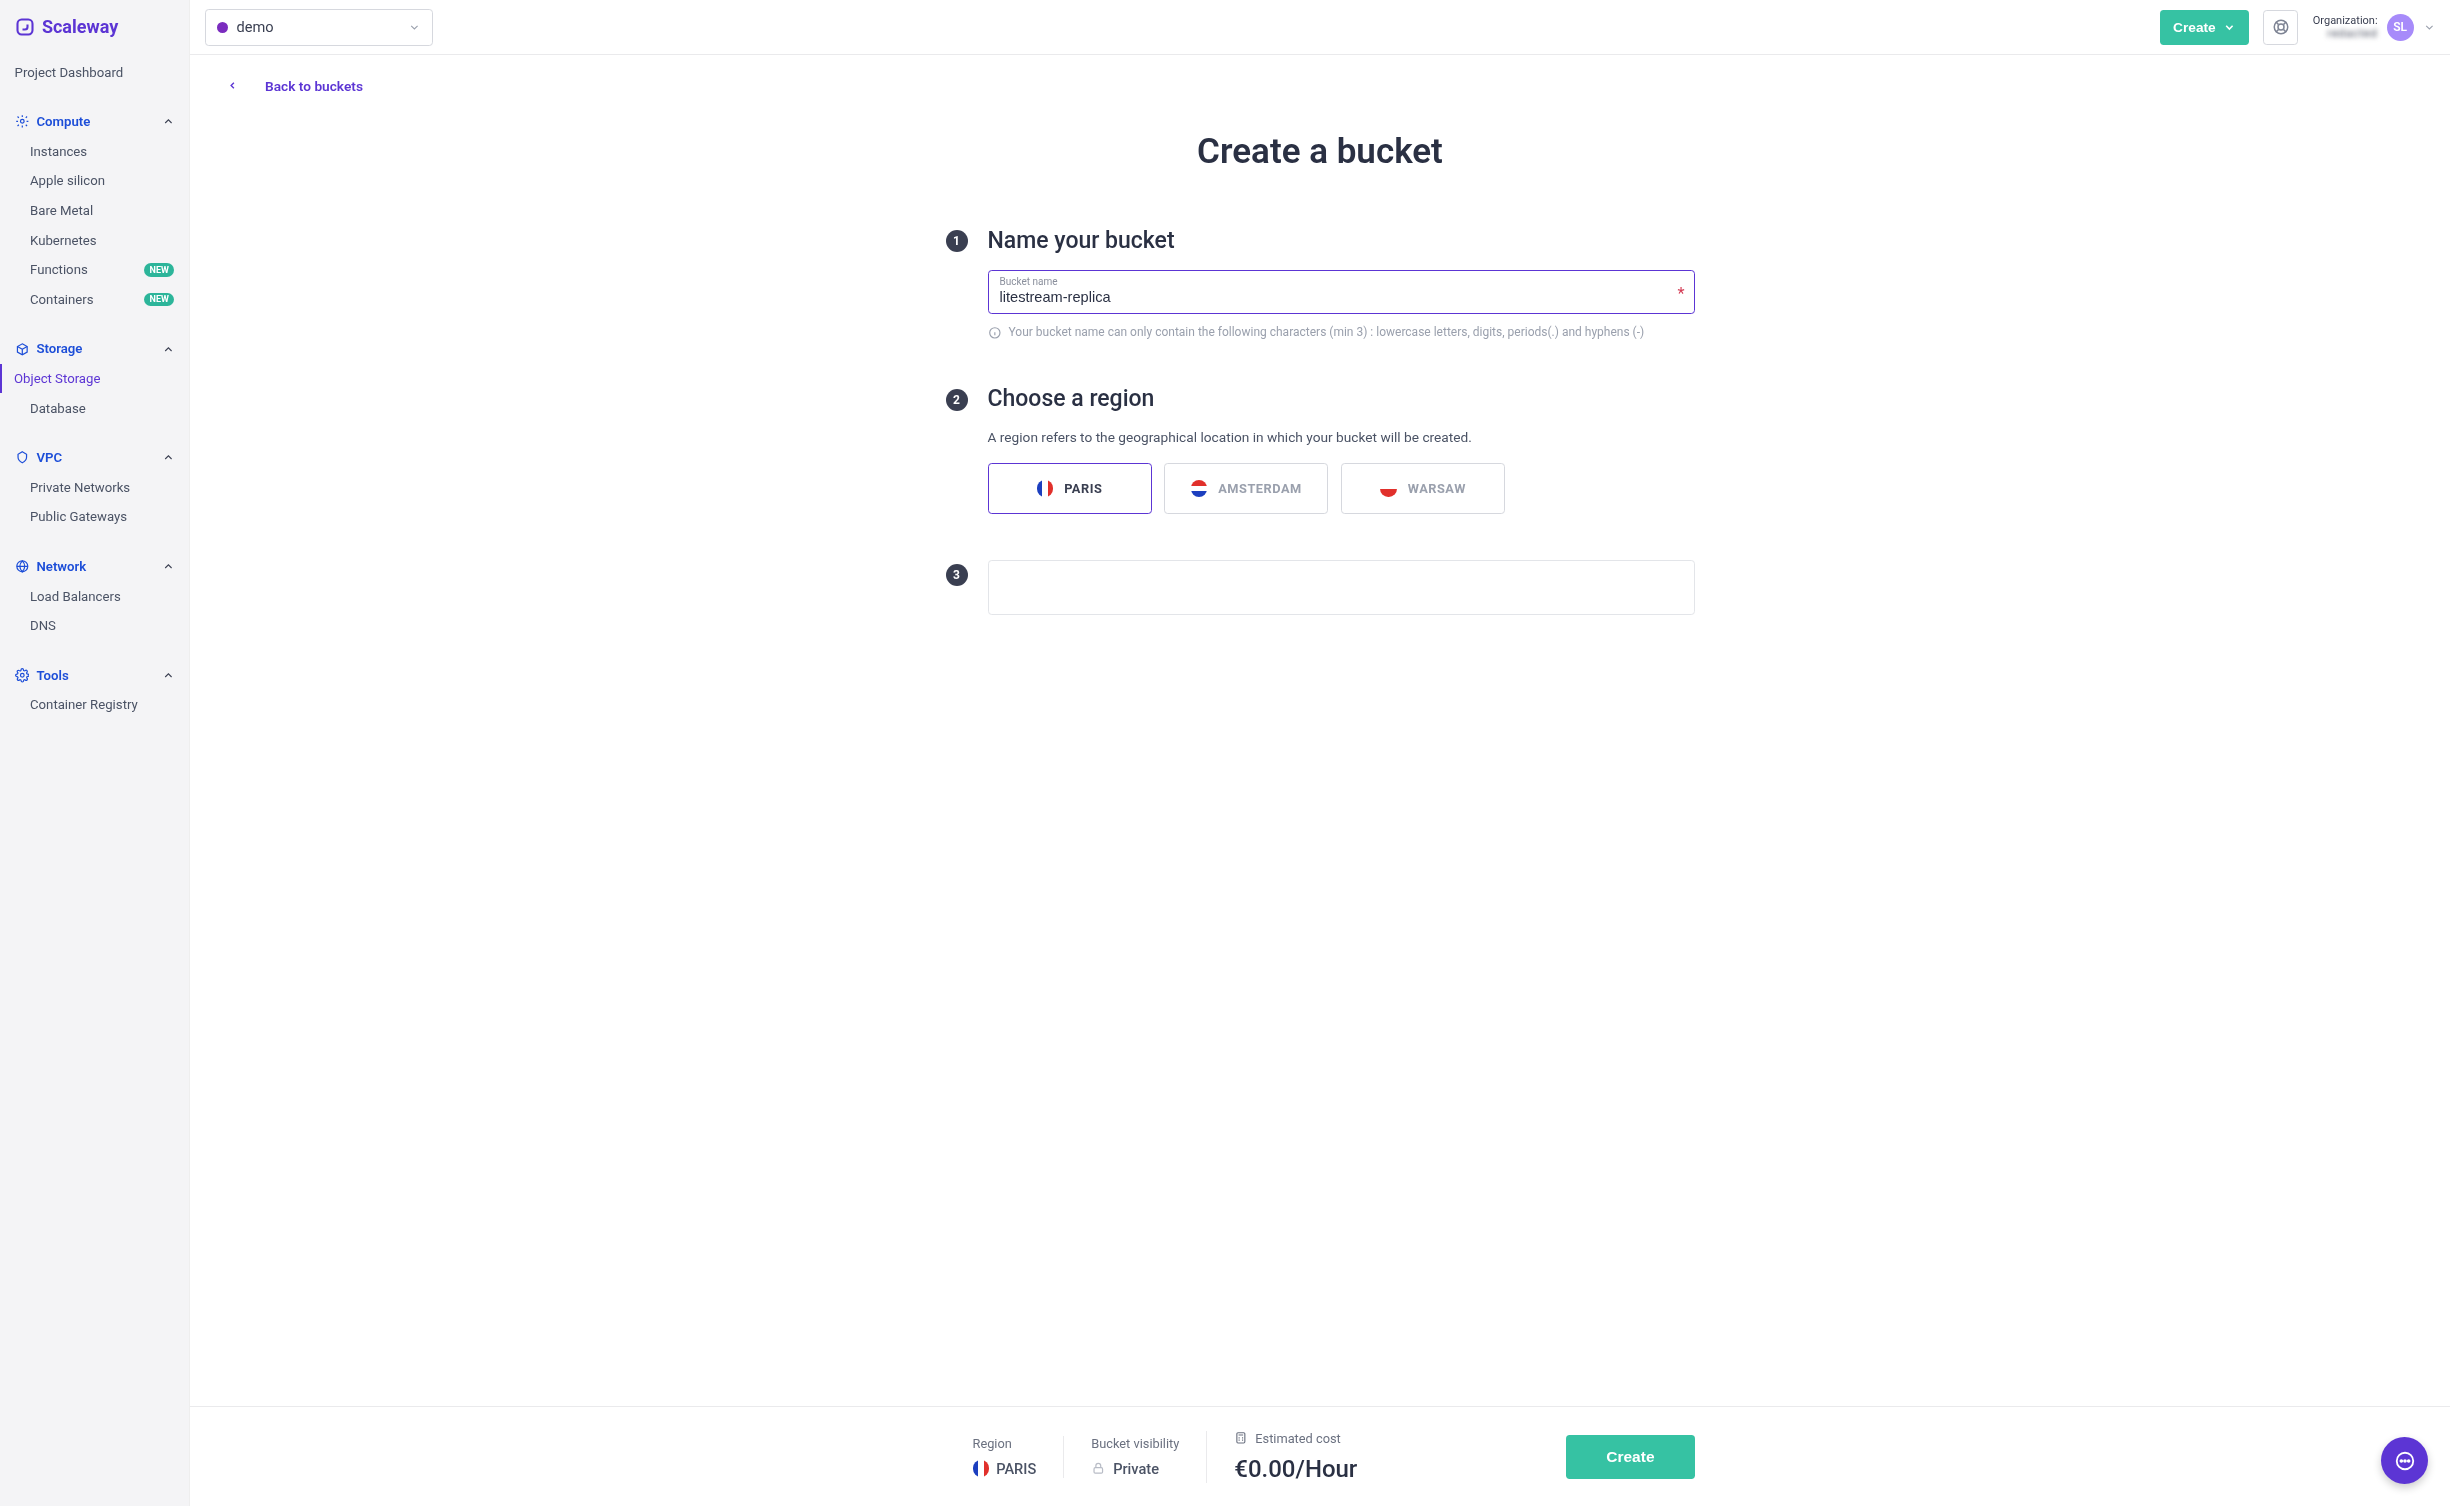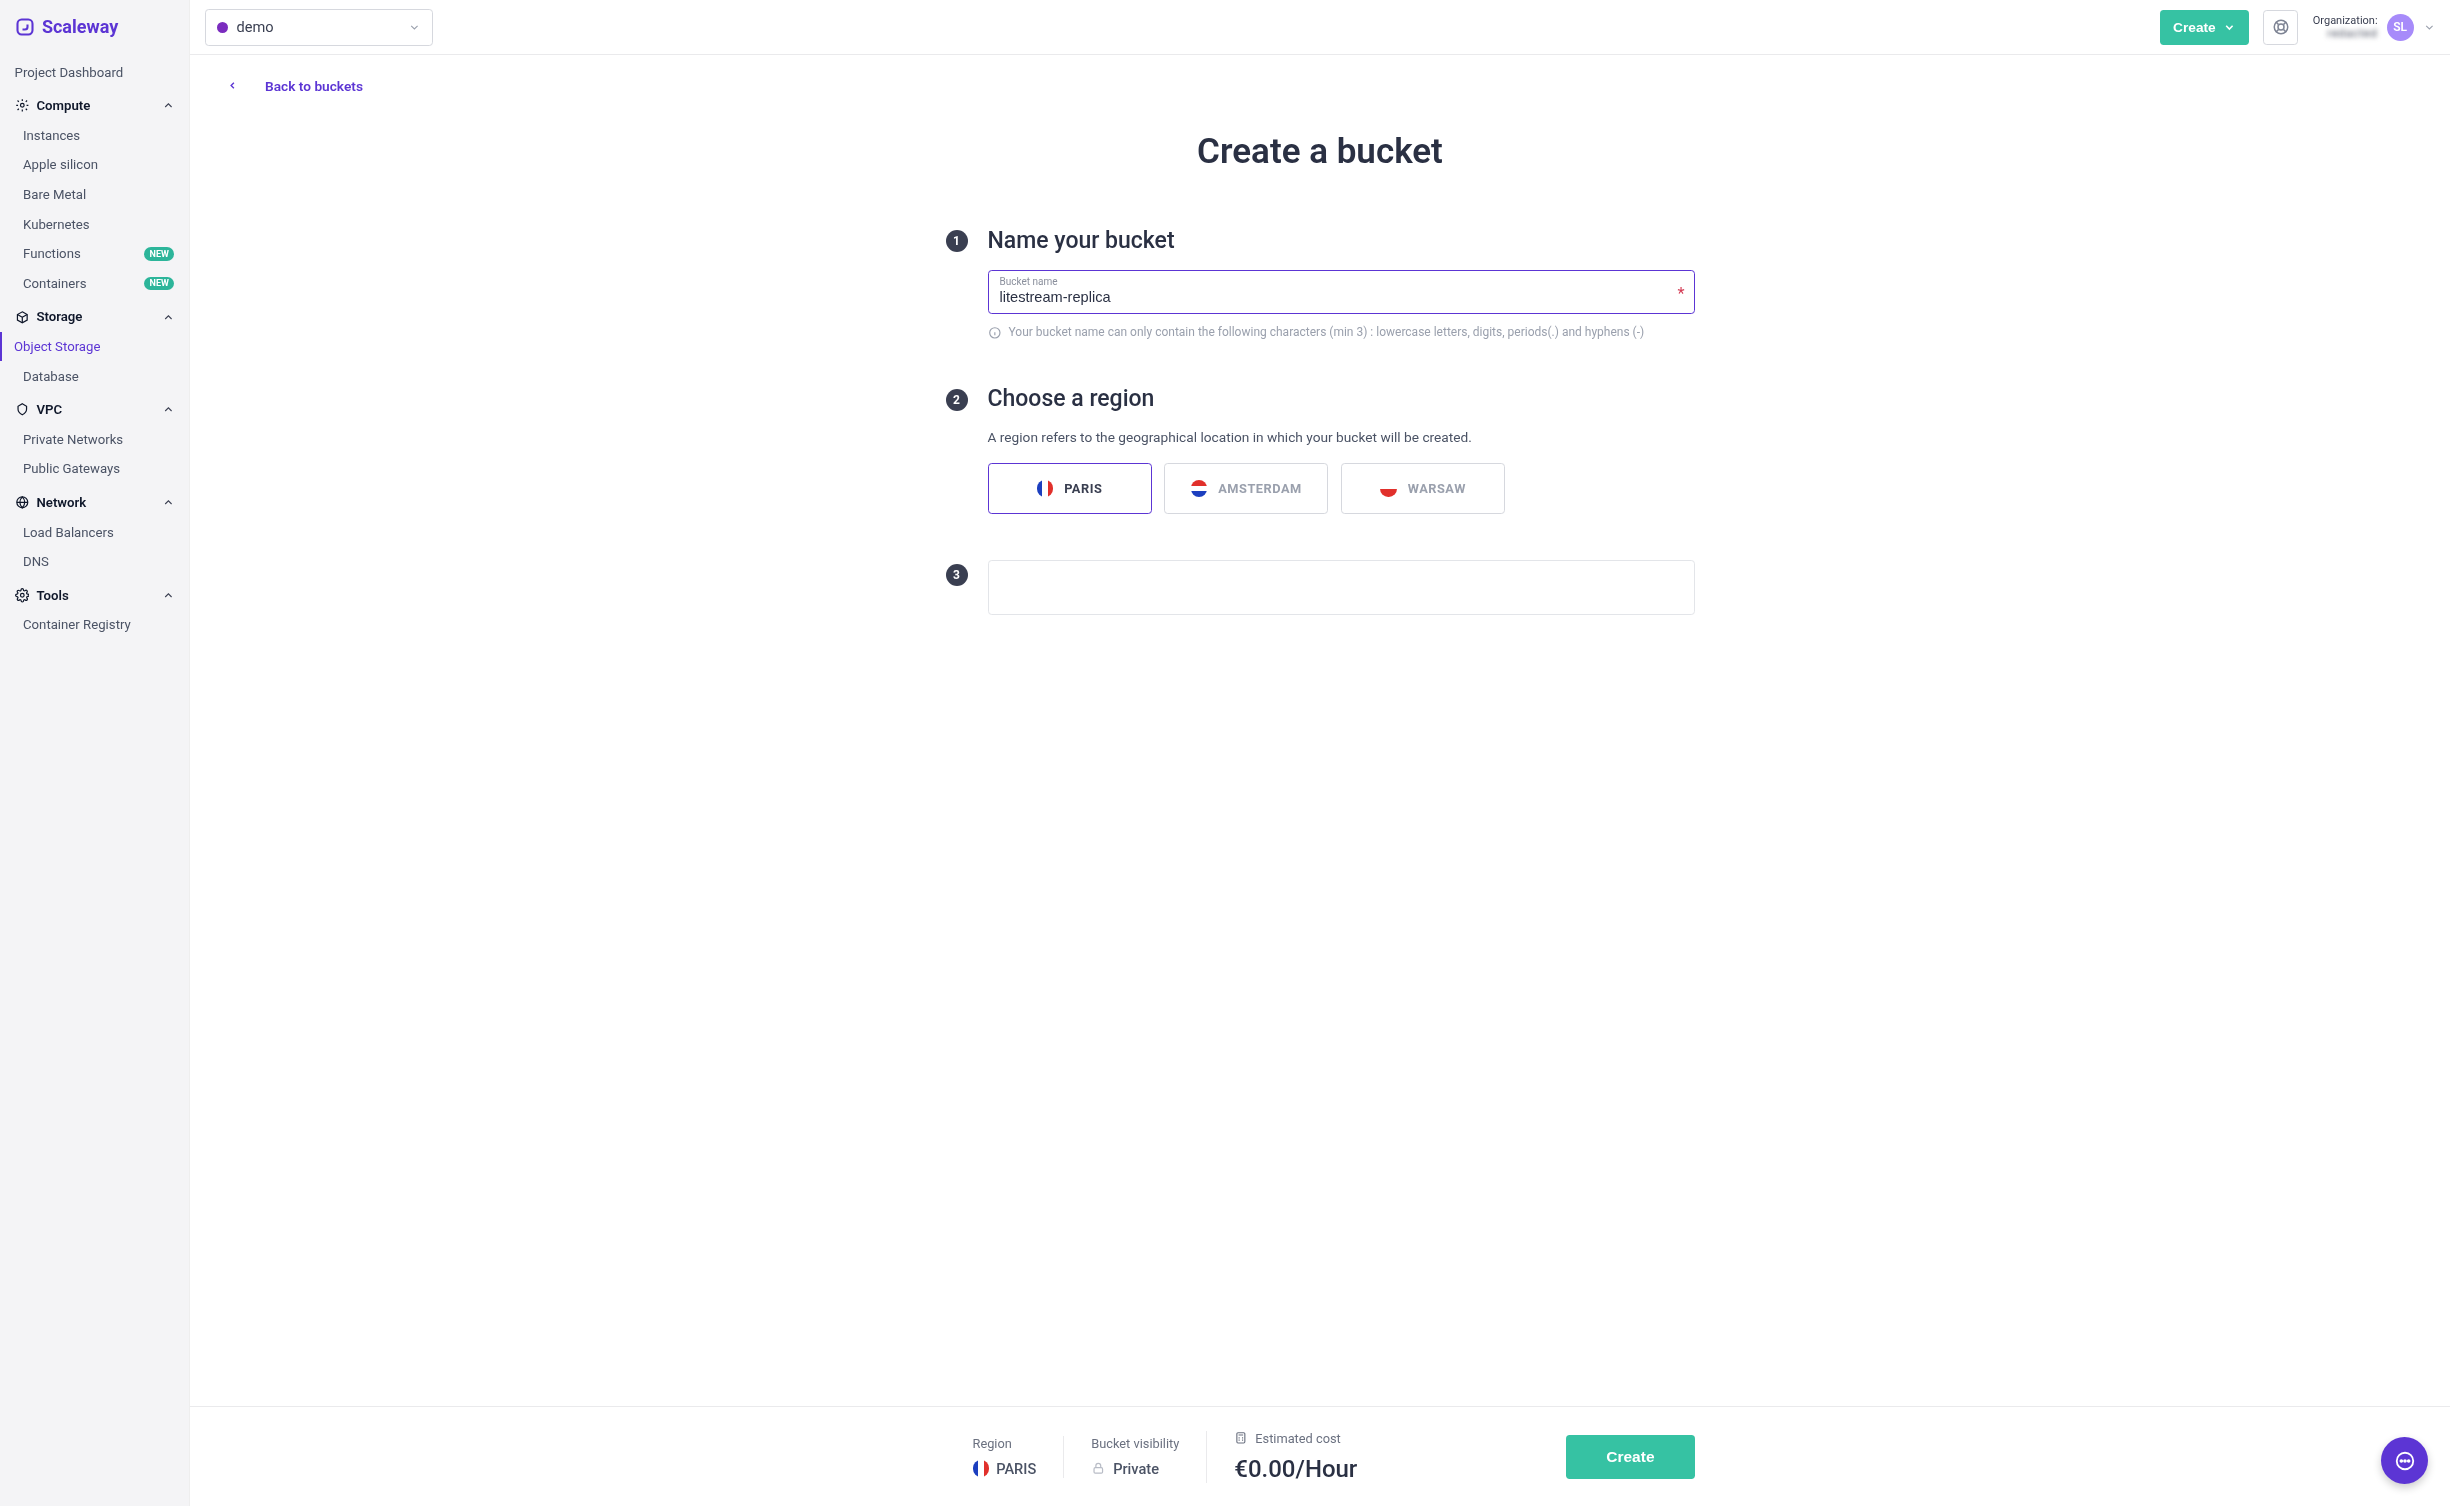--- a/index.html
+++ b/index.html
@@ -31,28 +31,28 @@
     font-size: 18px; font-weight: 700; color: #5c35d4;
   }
   .nav-item, .nav-header {
     display: flex; align-items: center;
     padding: 7.3px 14.6px;
     font-size: 13.2px;
     color: #4b5365;
     cursor: pointer;
   }
   .nav-header {
-    color: #0f172a;
+    color: #1d4ed8;
     font-weight: 600;
     justify-content: space-between;
-    margin-top: 4px;
+    margin-top: 20px;
   }
   .nav-header .hdr-left { display: flex; align-items: center; gap: 7.3px; }
   .nav-header .chev { color: #3a3f51; }
-  .nav-item.child { padding-left: 23px; }
+  .nav-item.child { padding-left: 30px; }
   .nav-item.active {
     color: #5c35d4; font-weight: 400;
     border-left: 2.7px solid #5c35d4;
     padding-left: 12px;
   }
   .badge-new {
     background: #2cb59a; color: #fff; font-size: 9px;
     padding: 1.8px 5.5px; border-radius: 8.2px; font-weight: 700;
     margin-left: auto;
   }

